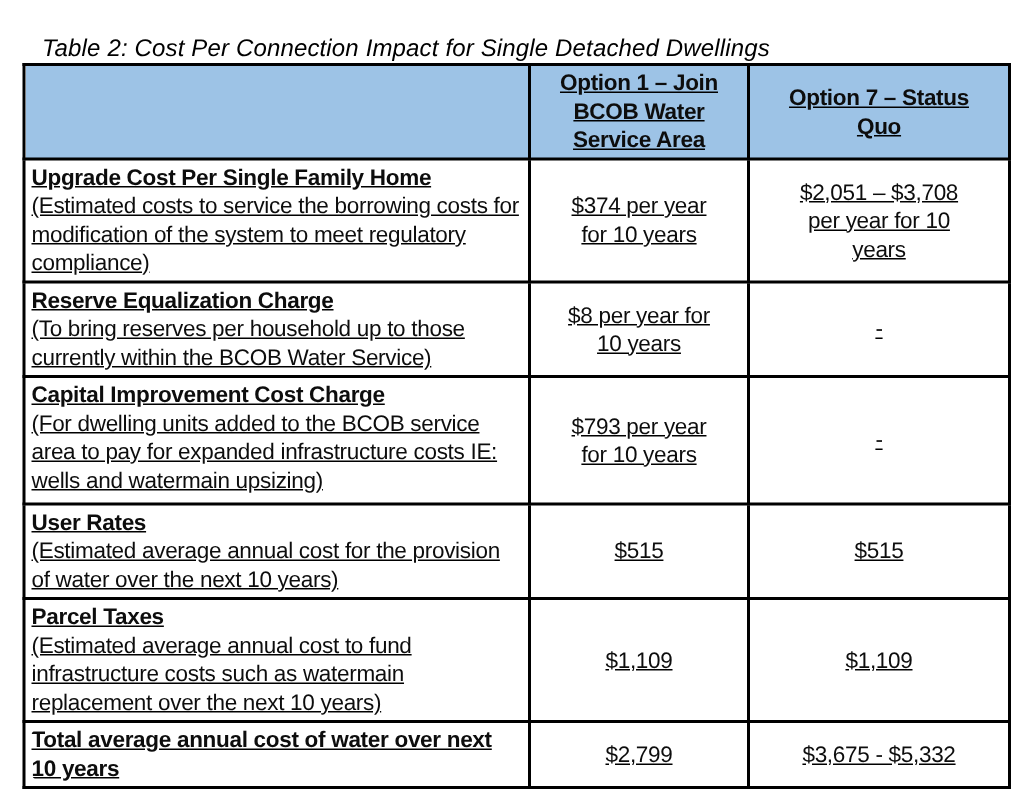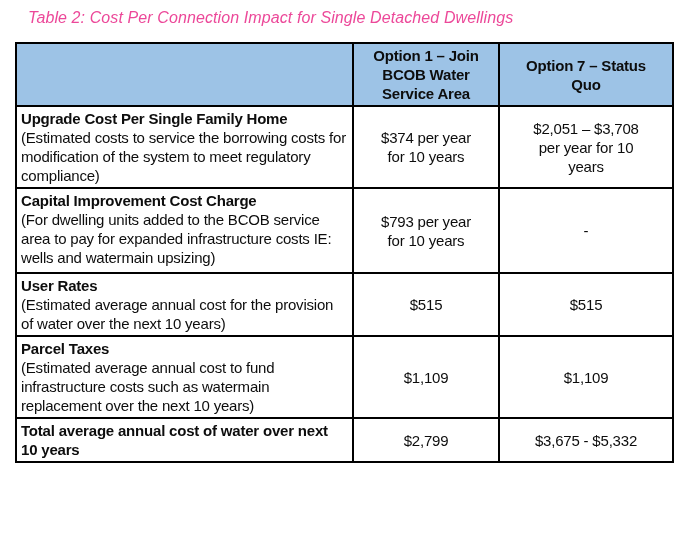--- a/index.html
+++ b/index.html
@@ -7,35 +7,36 @@
     position: relative;
     width: 688px;
     height: 537px;
     background: #ffffff;
     font-family: "Liberation Sans", sans-serif;
     overflow: hidden;
   }
   .caption {
     position: absolute;
     left: 28px;
-    top: 9px;
+    top: 24px;
     font-size: 16px;
     font-style: italic;
-    color: #ec4899;
+    color: #000000;
     letter-spacing: 0.1px;
     white-space: nowrap;
   }
   table.cost-table {
     position: absolute;
     left: 15px;
     top: 42px;
     width: 657px;
     border-collapse: collapse;
     table-layout: fixed;
     border: 2px solid #d946ef;
+    text-decoration: underline;
   }
   table.cost-table col.c1 { width: 337px; }
   table.cost-table col.c2 { width: 146px; }
   table.cost-table col.c3 { width: 174px; }
   table.cost-table th, table.cost-table td {
     border: 2px solid #000000;
     font-size: 15px;
     line-height: 19px;
     letter-spacing: -0.2px;
     color: #0d0d0d;
@@ -94,20 +95,28 @@
 
       <tr class="row-0">
         <td class="desc">
           <span class="row-title">Upgrade Cost Per Single Family Home</span>
           <span class="row-sub">(Estimated costs to service the borrowing costs for modification of the system to meet regulatory compliance)</span>
         </td>
         <td class="val">$374 per year for 10 years</td>
         <td class="val">$2,051 – $3,708 per year for 10 years</td>
       </tr>
 
+      <tr class="row-1">
+        <td class="desc">
+          <span class="row-title">Reserve Equalization Charge</span>
+          <span class="row-sub">(To bring reserves per household up to those currently within the BCOB Water Service)</span>
+        </td>
+        <td class="val">$8 per year for 10 years</td>
+        <td class="val">-</td>
+      </tr>
 
       <tr class="row-2">
         <td class="desc">
           <span class="row-title">Capital Improvement Cost Charge</span>
           <span class="row-sub">(For dwelling units added to the BCOB service area to pay for expanded infrastructure costs IE: wells and watermain upsizing)</span>
         </td>
         <td class="val">$793 per year for 10 years</td>
         <td class="val">-</td>
       </tr>
 

